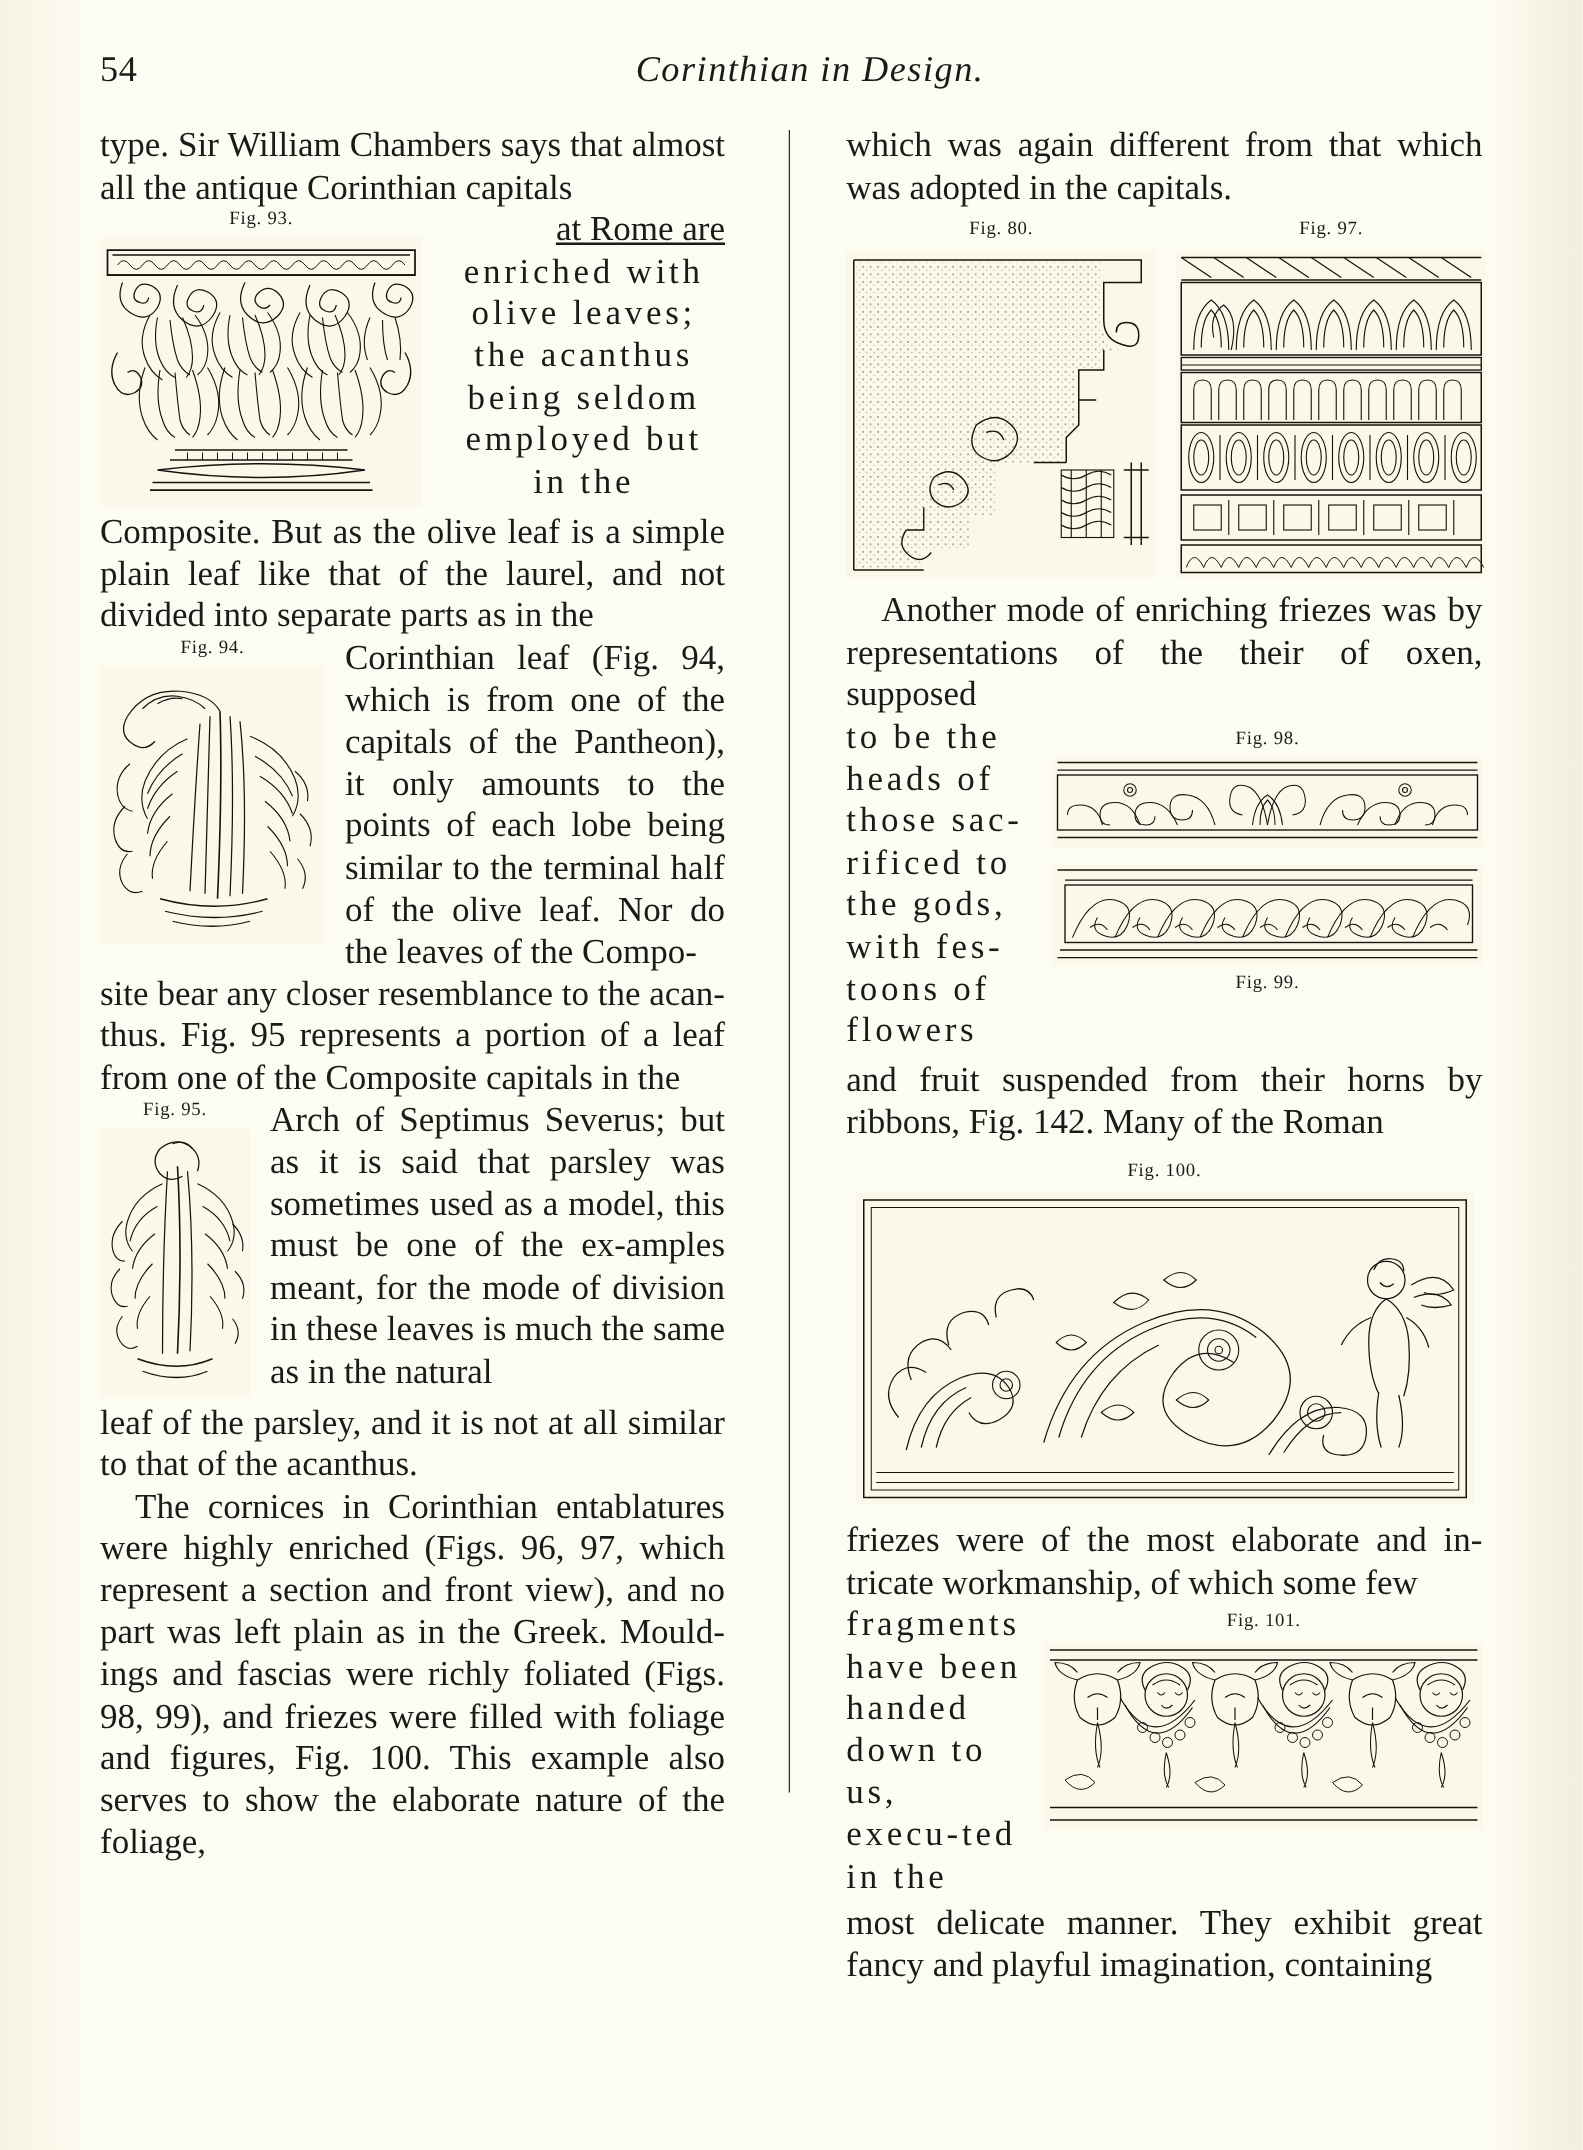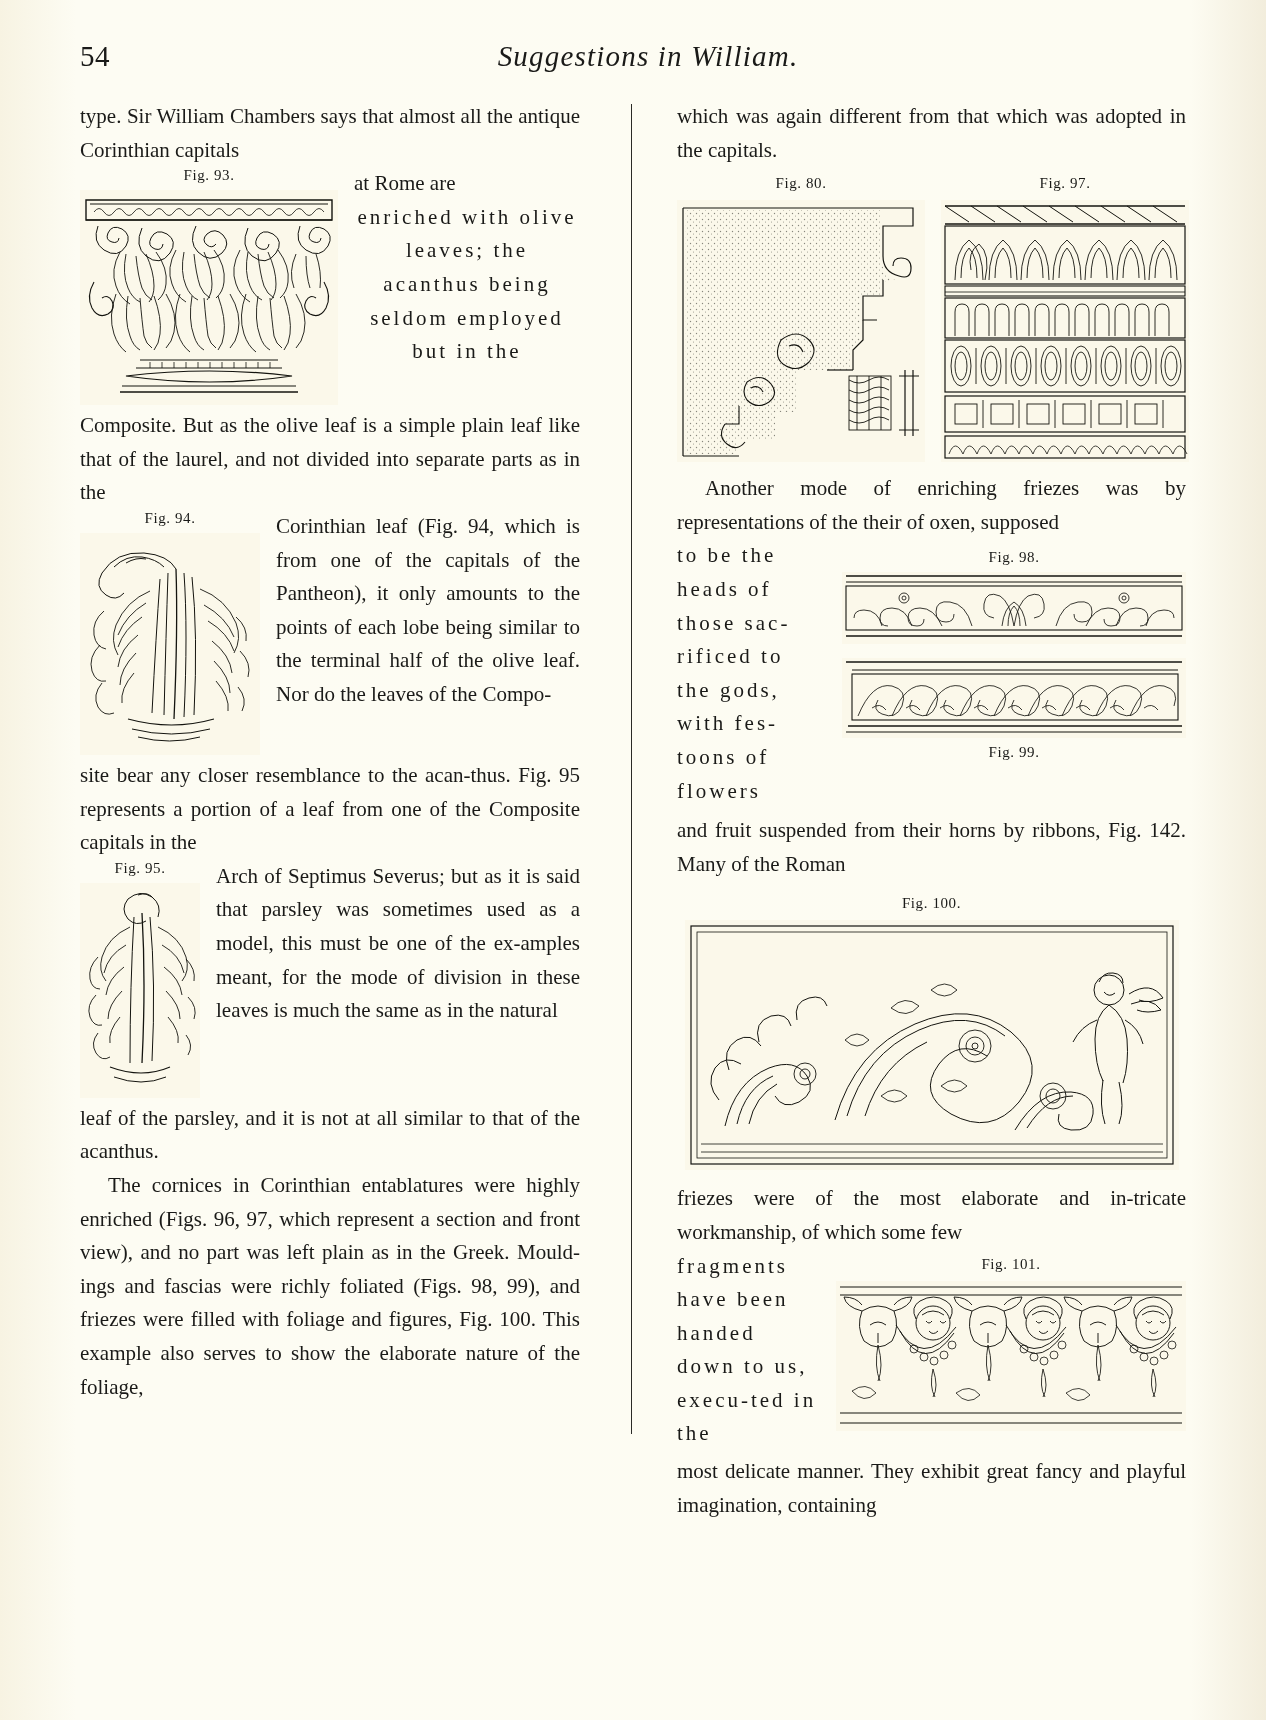--- a/index.html
+++ b/index.html
@@ -62,21 +62,21 @@
   .divider {
     position: absolute;
     left: 551px;
     top: 4px;
     width: 1px;
     height: 1330px;
     background: #2a2a26;
   }
   p {
     margin: 0 0 0 0;
-    font-size: 21px;
+    font-size: 28px;
     line-height: 33.6px;
     text-align: justify;
     text-justify: inter-word;
     hyphens: manual;
   }
   p.indent { text-indent: 28px; }
   .fig-caption {
     font-size: 15px;
     text-align: center;
     letter-spacing: 0.6px;
@@ -102,21 +102,21 @@
   .spread-letters { letter-spacing: 3px; }
   .clear { clear: both; }
 </style>
 </head>
 <body>
 
 <div class="page">
 
   <div class="header">
     <div class="page-number">54</div>
-    <div class="running-title">Suggestions in William.</div>
+    <div class="running-title">Corinthian in Design.</div>
   </div>
 
   <div class="columns">
 
     <div class="divider"></div>
 
     <div class="col col-left">
 
       <p>type.  Sir  William  Chambers  says  that almost  all  the  antique  Corinthian  capitals</p>
 
@@ -192,21 +192,21 @@
               </g>
 
               <path d="M46 186 q84 -10 166 0 q-82 12 -166 0 Z" stroke-width="1.2"></path>
               <path d="M42 196 L216 196"></path>
               <path d="M40 202 L218 202" stroke-width="1.4"></path>
             </g>
           </svg>
         </div>
       </div>
 
-      <p style="text-align:left;">at Rome are</p>
+      <p style="text-align:right;text-decoration:underline;">at Rome are</p>
       <p class="spread-letters" style="text-align:center;">enriched with  olive leaves;  the acanthus being seldom employed but  in  the</p>
 
       <div class="clear"></div>
       <p>Composite.    But  as  the  olive  leaf  is  a simple  plain  leaf  like  that  of  the  laurel, and not divided into separate parts as in the</p>
 
       <div class="fig-float-left fig-block" style="width:180px;">
         <div class="fig-caption" style="margin-bottom:6px;">Fig. 94.</div>
         <div class="engraving" style="width:180px;height:222px;">
           <svg width="180" height="222" viewBox="0 0 180 222" xmlns="http://www.w3.org/2000/svg">
             <rect width="180" height="222" fill="#fbf8ea"></rect>

